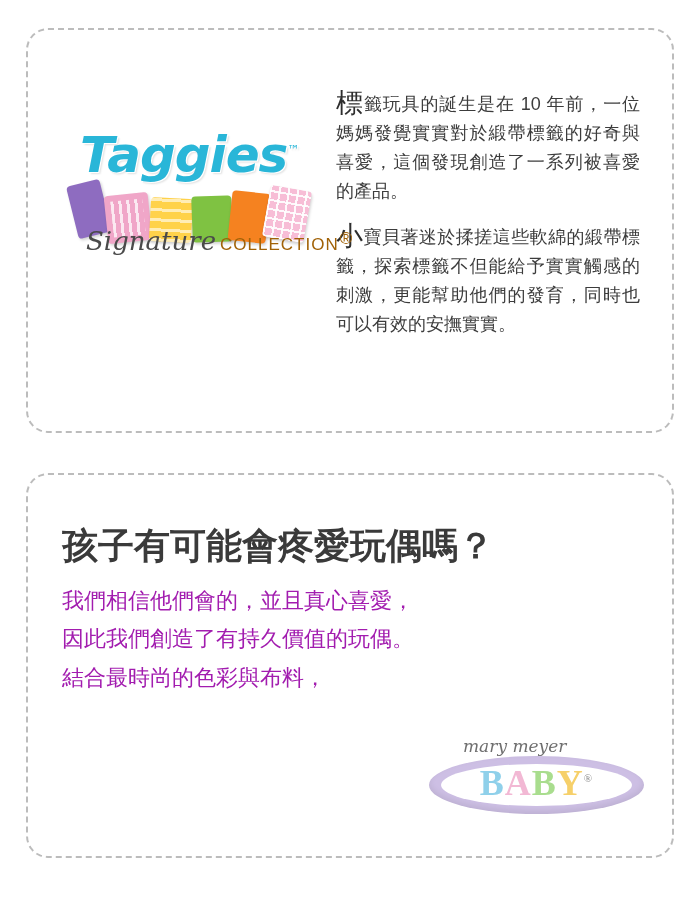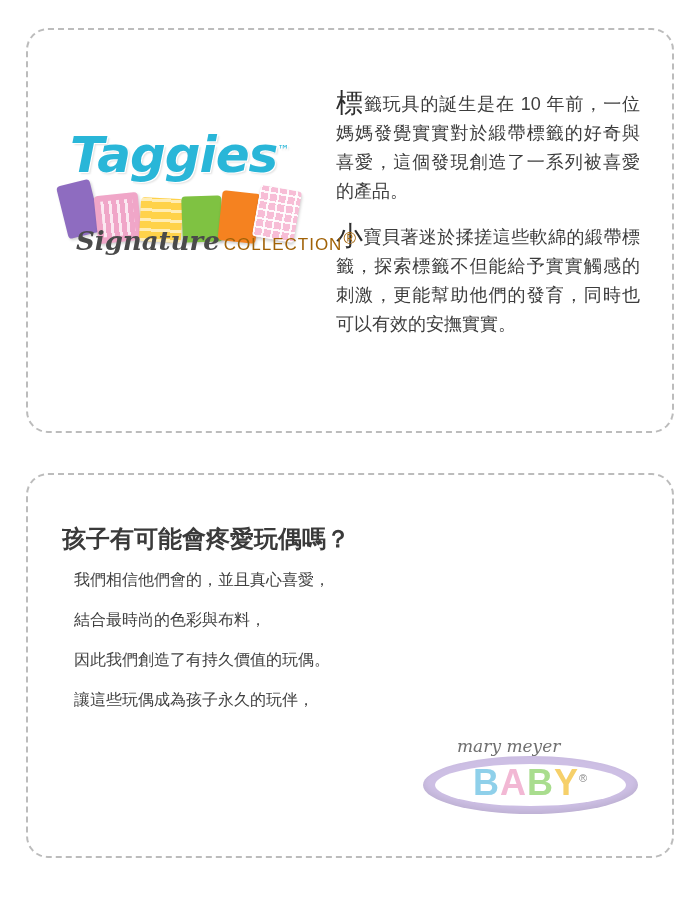--- a/index.html
+++ b/index.html
@@ -41,20 +41,21 @@
     flex-direction: row;
     align-items: flex-start;
     padding: 30px 22px 20px 18px;
   }
 
   .logo-col {
     width: 290px;
     flex: 0 0 290px;
     display: flex;
     flex-direction: column;
+    align-items: center;
     justify-content: center;
     padding-top: 58px;
   }
 
   .logo-wrap {
     position: relative;
     width: 270px;
     height: 150px;
   }
 
@@ -119,21 +120,20 @@
     left: 30px;
     top: 108px;
     z-index: 6;
     white-space: nowrap;
   }
   .sig-script {
     font-family: "DejaVu Serif", serif;
     font-style: italic;
     font-size: 26px;
     color: #4a4a4a;
-    font-weight: bold;
   }
   .sig-caps {
     font-family: "Liberation Sans", sans-serif;
     font-size: 17px;
     letter-spacing: 1px;
     color: #a16207;
     margin-left: 4px;
   }
 
   .text-col {
@@ -157,37 +157,37 @@
   }
 
   
   .card-bottom {
     height: 385px;
     padding: 48px 34px 24px 34px;
     box-sizing: border-box;
     position: relative;
   }
   .headline {
-    font-size: 24px;
+    font-size: 36px;
     color: #3a3a3a;
     margin: 0 0 12px 0;
     line-height: 1.3;
   }
   .body-line {
-    font-size: 16px;
+    font-size: 22px;
     line-height: 1.75;
-    color: #404040;
-    margin: 12px;
+    color: #a21caf;
+    margin: 0;
     white-space: nowrap;
   }
 
   
   .mm-logo {
     position: absolute;
-    right: 34px;
+    right: 28px;
     bottom: 38px;
     width: 215px;
     height: 82px;
   }
   .mm-script {
     position: absolute;
     left: 34px;
     top: 0;
     font-family: "DejaVu Serif", serif;
     font-style: italic;
@@ -213,21 +213,21 @@
     bottom: 8px;
     border-radius: 50%;
     background: #ffffff;
   }
   .mm-baby {
     position: absolute;
     left: 0;
     top: 26px;
     width: 215px;
     text-align: center;
-    font-family: Liberation Sans, sans-serif;
+    font-family: Liberation Serif, serif;
     font-weight: bold;
     font-size: 36px;
     letter-spacing: 1px;
     z-index: 4;
   }
   .mm-baby span { display: inline-block; }
   .l-b { color: #8fd0ea; }
   .l-a { color: #f2b8d4; }
   .l-b2 { color: #a9dd8e; }
   .l-y { color: #f6d06a; }
@@ -277,23 +277,22 @@
       </p>
     </div>
 
   </div>
 
   <div class="card card-bottom">
 
     <h2 class="headline">孩子有可能會疼愛玩偶嗎？</h2>
 
     <p class="body-line">我們相信他們會的，並且真心喜愛，</p>
+    <p class="body-line">因此我們創造了有持久價值的玩偶。</p>
     <p class="body-line">結合最時尚的色彩與布料，</p>
-    <p class="body-line">因此我們創造了有持久價值的玩偶。</p>
-    <p class="body-line">讓這些玩偶成為孩子永久的玩伴，</p>
 
     <div class="mm-logo">
       <div class="mm-script">mary meyer</div>
       <div class="mm-oval">
         <div class="mm-oval-inner"></div>
       </div>
       <div class="mm-baby">
         <span class="l-b">B</span><span class="l-a">A</span><span class="l-b2">B</span><span class="l-y">Y</span><span class="mm-r">®</span>
       </div>
     </div>

